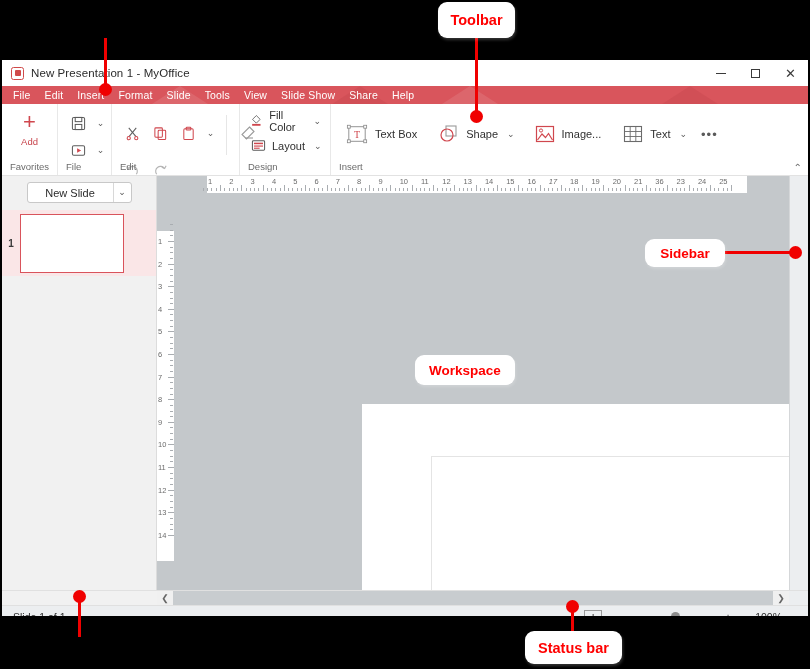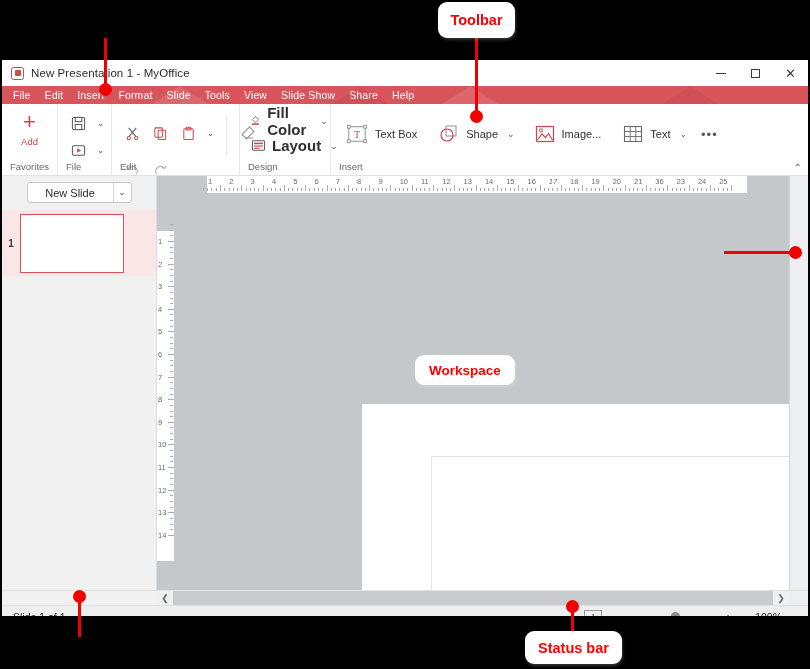--- a/index.html
+++ b/index.html
@@ -124,21 +124,21 @@
     width: 15px; height: 24px;
     display: flex; align-items: center; justify-content: center;
     font-size: 9px; color: #5a5a5a;
   }
   .vsep { width: 1px; height: 40px; background: #e6e6e6; margin: 4px 6px 0 6px; }
 
   .wide-btn {
     display: flex; align-items: center; height: 25px;
     padding: 0 2px;
   }
-  .wide-btn .wlbl { font-size: 15px; color: #303030; margin-left: 6px; font-weight: bold; }
+  .wide-btn .wlbl { font-size: 11px; color: #303030; margin-left: 6px; }
   .wide-btn .wcaret { font-size: 9px; color: #5a5a5a; margin-left: 9px; }
 
   .insert-btn {
     display: flex; align-items: center; height: 48px; padding: 0 5px;
   }
   .insert-btn .ilbl { font-size: 11px; color: #303030; margin-left: 7px; }
   .insert-btn .icaret { font-size: 9px; color: #5a5a5a; margin-left: 9px; }
   .dots { font-size: 13px; color: #5a5a5a; letter-spacing:1px; padding: 0 9px; }
 
   .ribbon-collapse {
@@ -743,20 +743,23 @@
         </div>
         <div class="zplus">+</div>
         <div class="zlevel">100%</div>
         <div class="zcaret">⌄</div>
       </div>
     </div>
   </div>
 
   <div class="leader" style="left:724px; top:251px; width:72px; height:3px;"></div>
   <div class="leader-dot" style="left:789px; top:246px;"></div>
+  <div class="callout" style="left:645px; top:239px; width:80px; height:28px; font-size:13.5px;">
+    <span>Sidebar</span>
+  </div>
 
   <div class="callout" style="left:415px; top:355px; width:100px; height:30px; font-size:13.5px;">
     <span>Workspace</span>
   </div>
 
   <div class="leader" style="left:78px; top:593px; width:3px; height:44px;"></div>
   <div class="leader-dot" style="left:73px; top:590px;"></div>
 
   <div class="leader" style="left:571px; top:610px; width:3px; height:27px;"></div>
   <div class="leader-dot" style="left:566px; top:600px;"></div>

